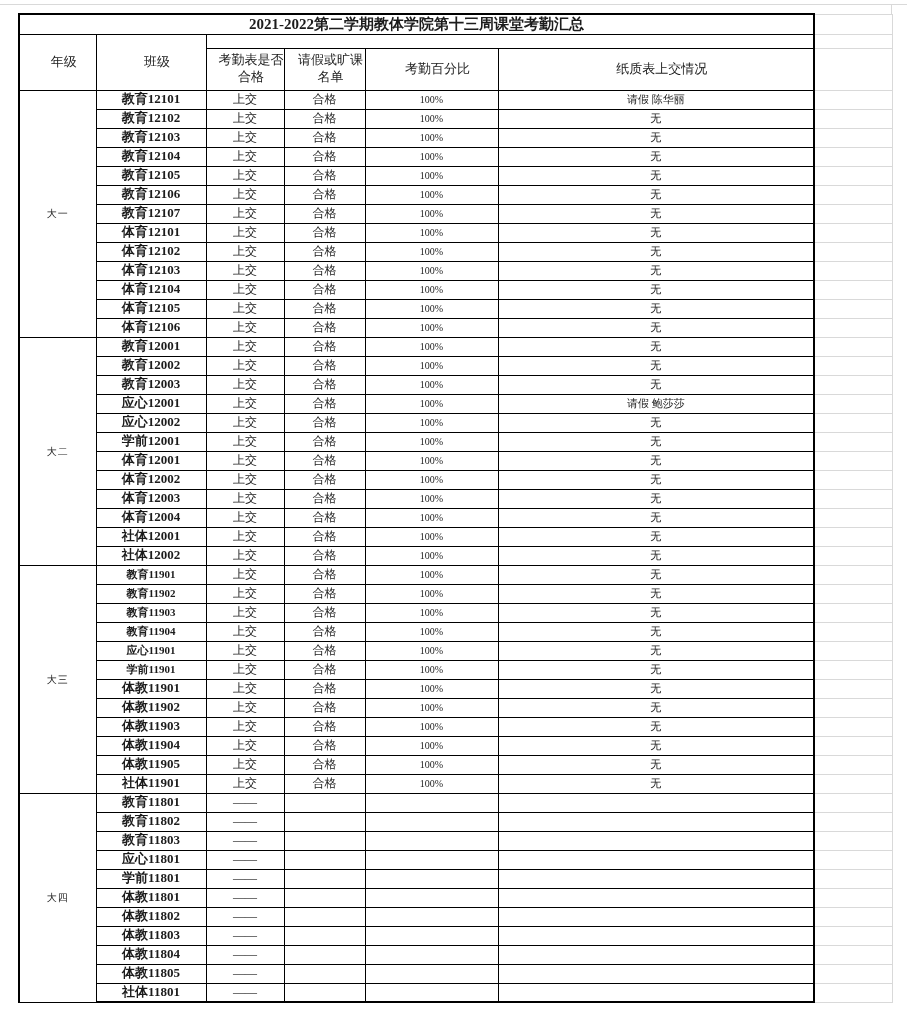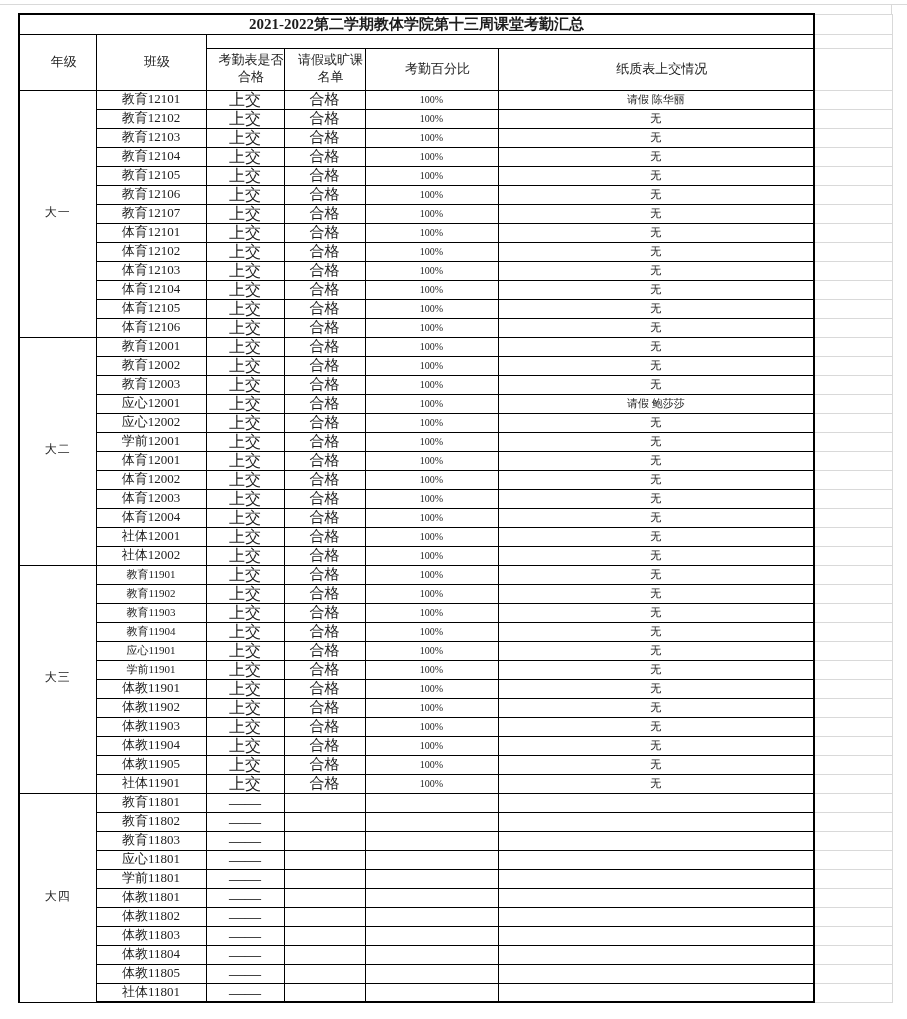--- a/index.html
+++ b/index.html
@@ -67,25 +67,25 @@
   .title-cell {
     font-weight: bold;
     font-size: 15px;
   }
   .header-cell {
     font-size: 13px;
     white-space: normal;
     line-height: 1.3;
     padding-left: 12px;
   }
-  .grade-cell { font-size: 12px; letter-spacing: 1px; font-family: Liberation Mono, monospace; }
-  .class-cell { font-size: 13px; }
+  .grade-cell { font-size: 10px; letter-spacing: 1px; }
+  .class-cell { font-size: 13px; font-weight: bold; }
   .class-cell.small { font-size: 11px; margin-top: 12px; }
-  .paper-cell { font-size: 16px; }
-  .qualified-cell { font-size: 15px; }
+  .paper-cell { font-size: 12px; }
+  .qualified-cell { font-size: 12px; }
   .percent-cell { font-size: 10px; }
   .absence-cell { font-size: 11px; }
 </style>
 </head>
 <body>
 
 <div class="sheet">
   <div class="grid-top-line"></div>
   <div class="grid-right-vline"></div>
 

